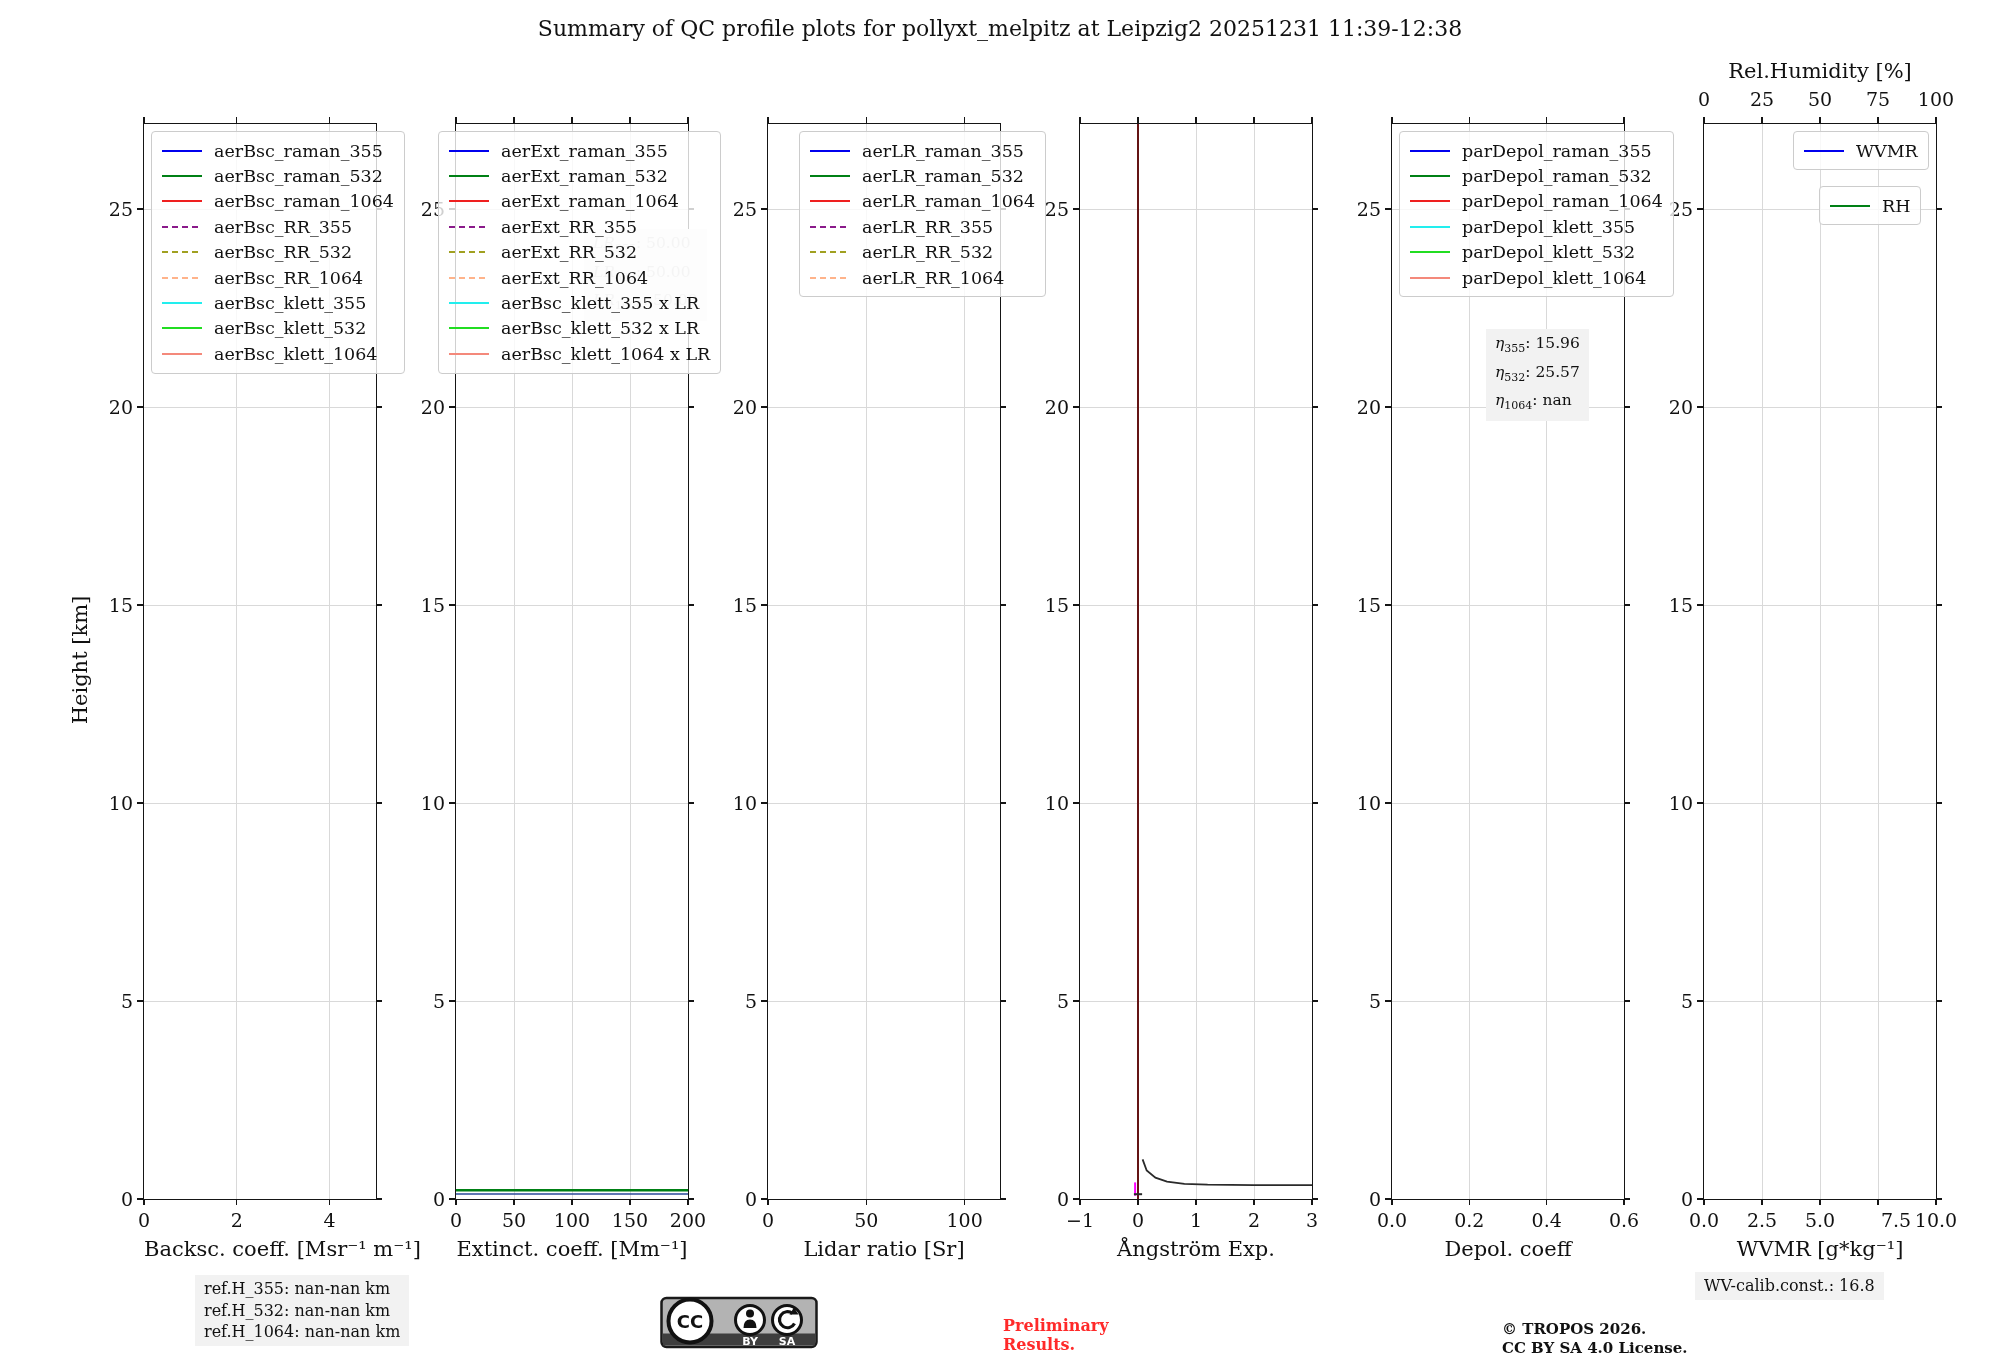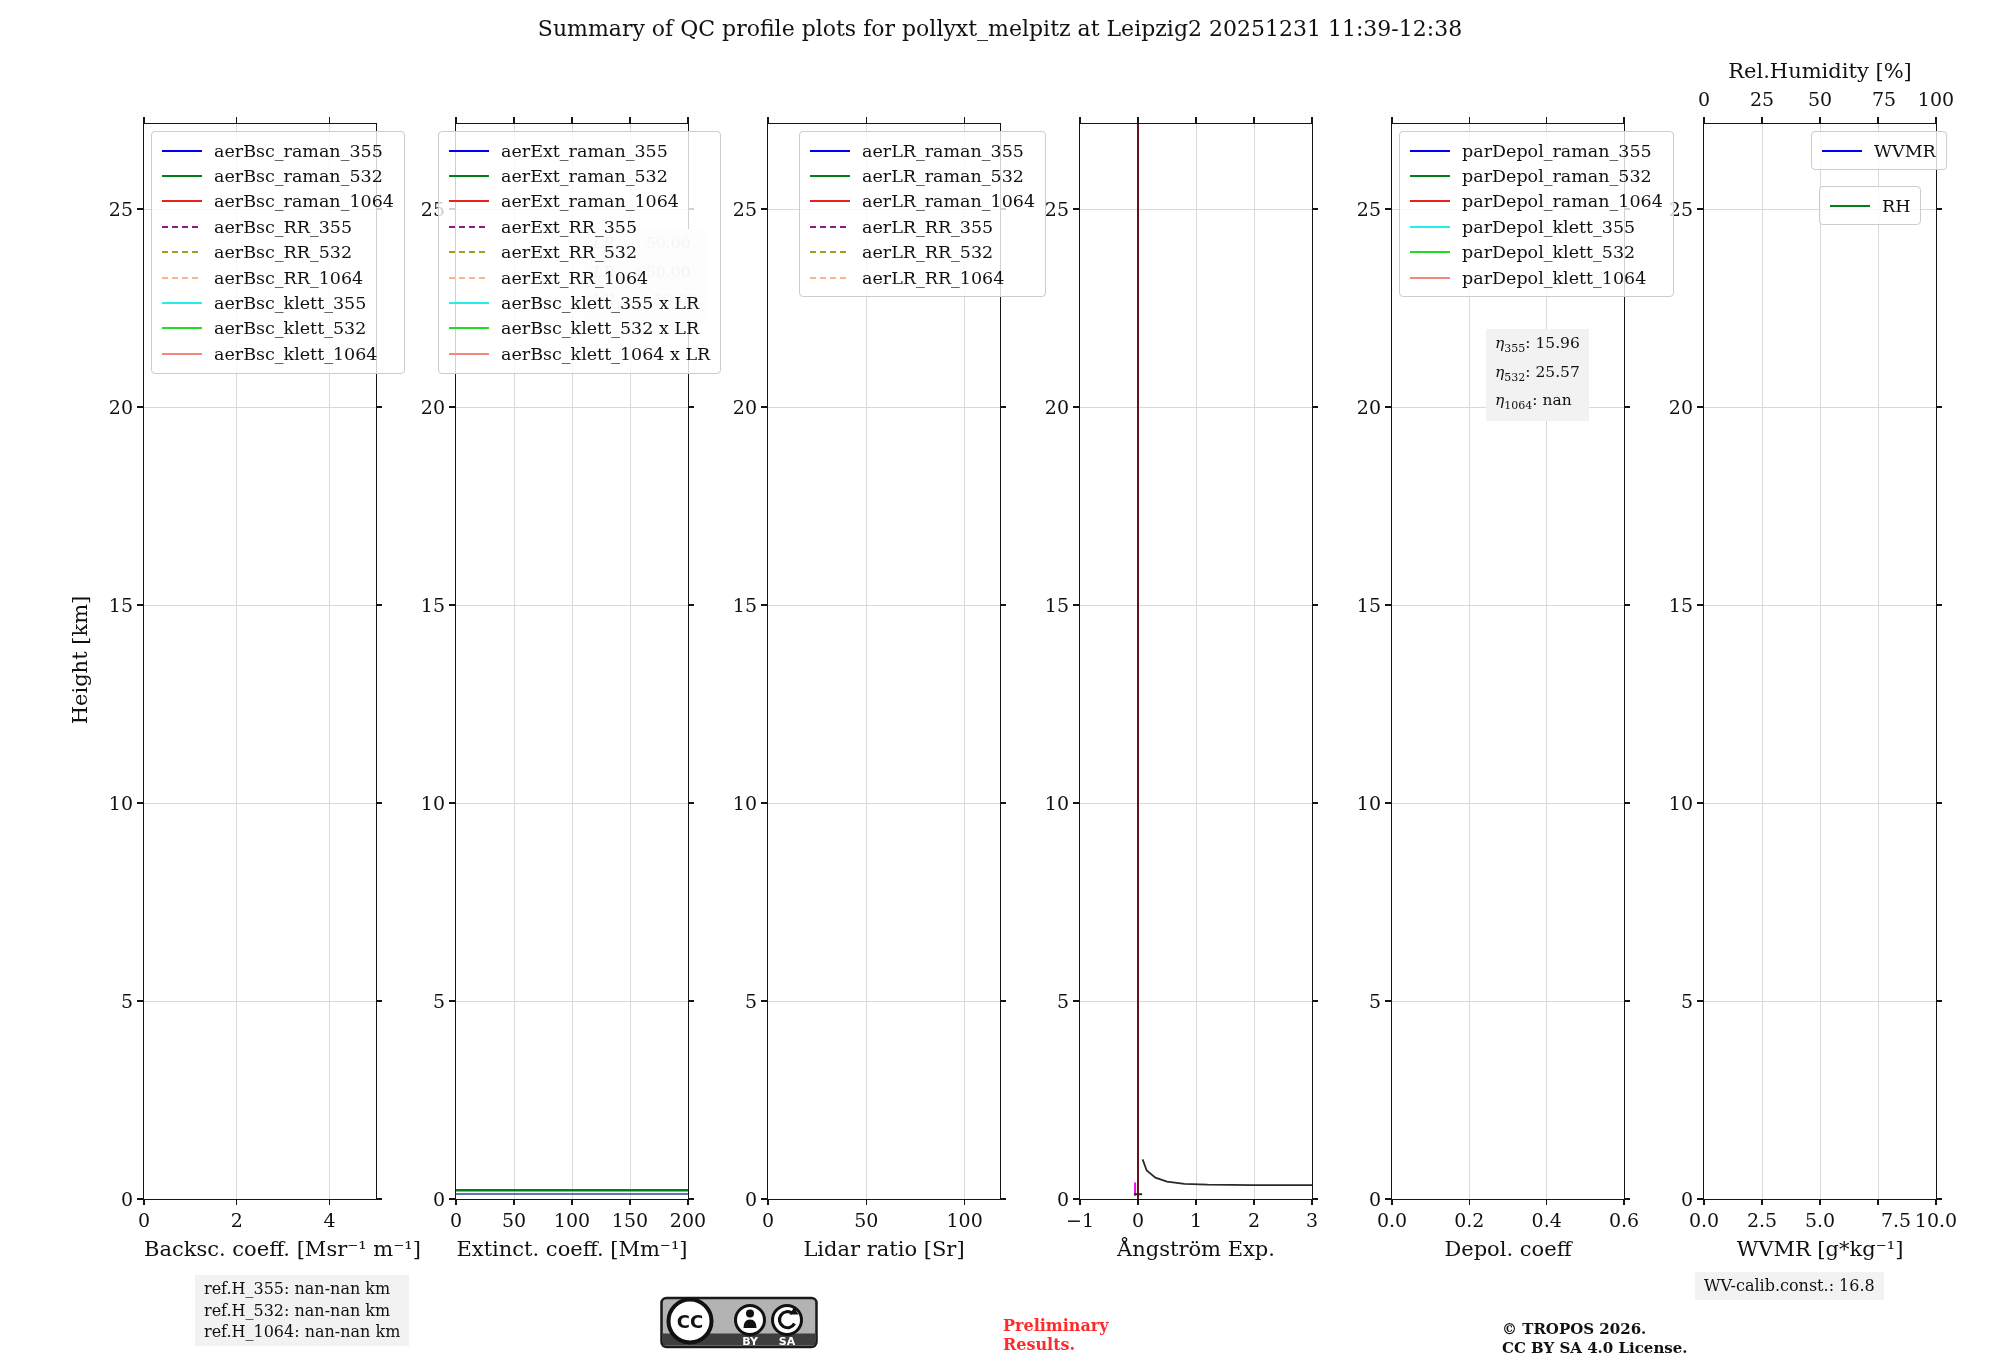--- a/index.html
+++ b/index.html
@@ -430,23 +430,23 @@
         <div class="tick" style="left: 232px; top: 282.403px; width: 6px; height: 1.4px;"></div>
         <div class="yticklab" style="left: -11px; top: 283.103px;">20</div>
         <div class="tick" style="left: -7.5px; top: 84.4289px; width: 6px; height: 1.4px;"></div>
         <div class="tick" style="left: 232px; top: 84.4289px; width: 6px; height: 1.4px;"></div>
         <div class="yticklab" style="left: -11px; top: 85.1289px;">25</div>
         <div class="xlabel" style="left: 0px; top: 1113px; width: 232px;">WVMR [g*kg⁻¹]</div>
         <div class="top-axis-label" style="left: 0px; top: -65px; width: 232px;">Rel.Humidity [%]</div>
         <div class="top-ticklab" style="left: 0px; top: -36px;">0</div>
         <div class="top-ticklab" style="left: 58px; top: -36px;">25</div>
         <div class="top-ticklab" style="left: 116px; top: -36px;">50</div>
-        <div class="top-ticklab" style="left: 180px; top: -36px;">75</div>
+        <div class="top-ticklab" style="left: 174px; top: -36px;">75</div>
         <div class="top-ticklab" style="left: 232px; top: -36px;">100</div>
-        <div class="legend" style="left: 107px; top: 7px;">
+        <div class="legend" style="left: 89px; top: 7px;">
           <div class="legend-row">
             <div class="sample" style="border-top: 2.2px solid rgb(0, 0, 238);"></div>
             <span class="legend-lab">WVMR</span>
           </div>
         </div>
         <div class="legend" style="left: 115px; top: 62px;">
           <div class="legend-row">
             <div class="sample" style="border-top: 2.2px solid rgb(0, 128, 21);"></div>
             <span class="legend-lab">RH</span>
           </div>

